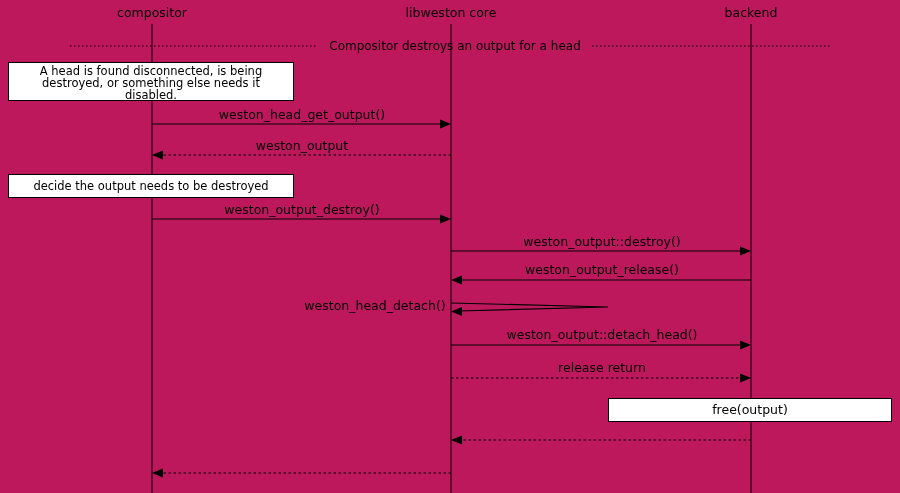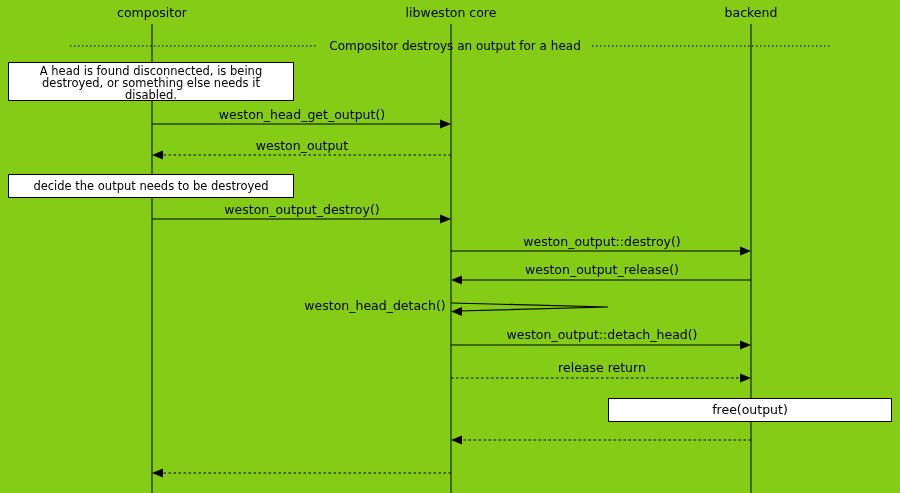--- a/index.html
+++ b/index.html
@@ -9,21 +9,21 @@
   }
   body {
     font-family: "DejaVu Sans", sans-serif;
     color: #000000;
   }
   #diagram-root {
     position: relative;
     width: 900px;
     height: 493px;
     overflow: hidden;
-    background: #84cc16;
+    background: #be185d;
   }
   #seq-svg {
     position: absolute;
     left: 0;
     top: 0;
     width: 900px;
     height: 493px;
     display: block;
   }
   .participant-label {

